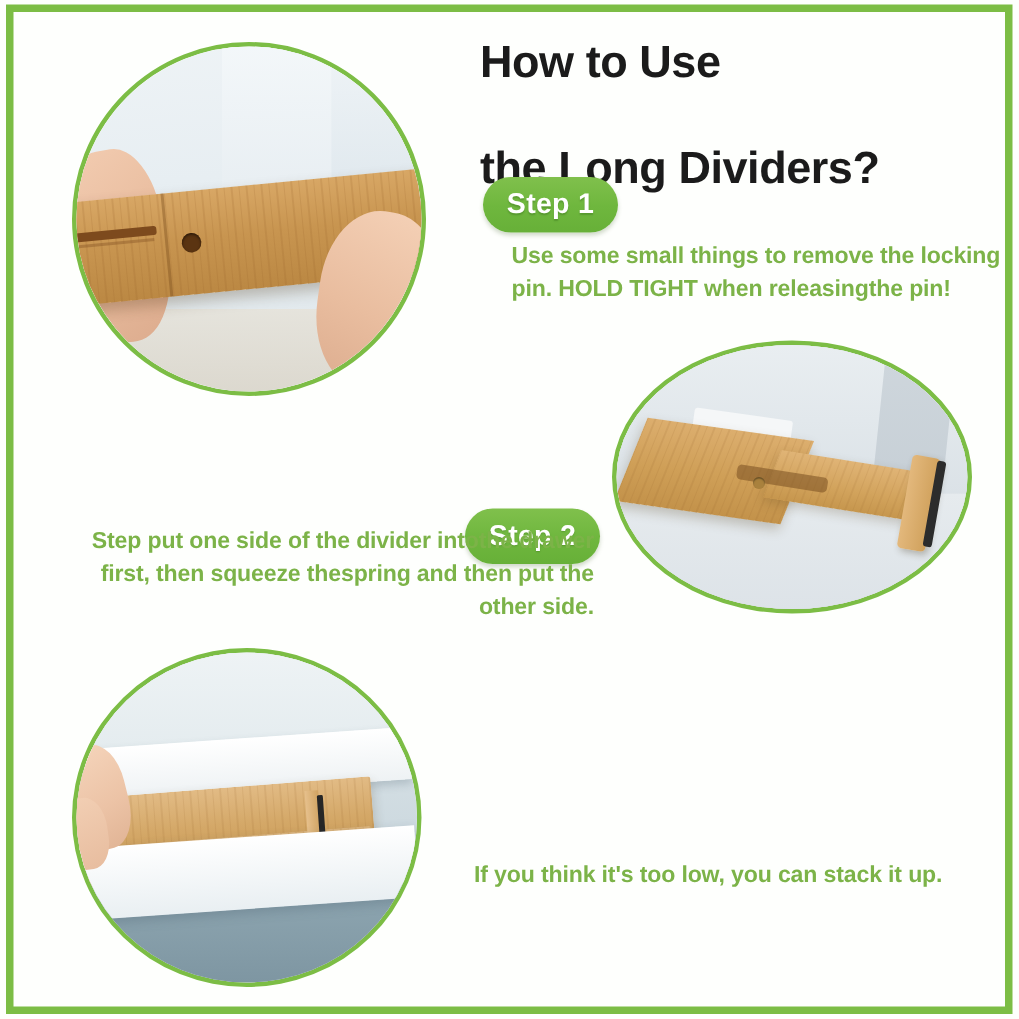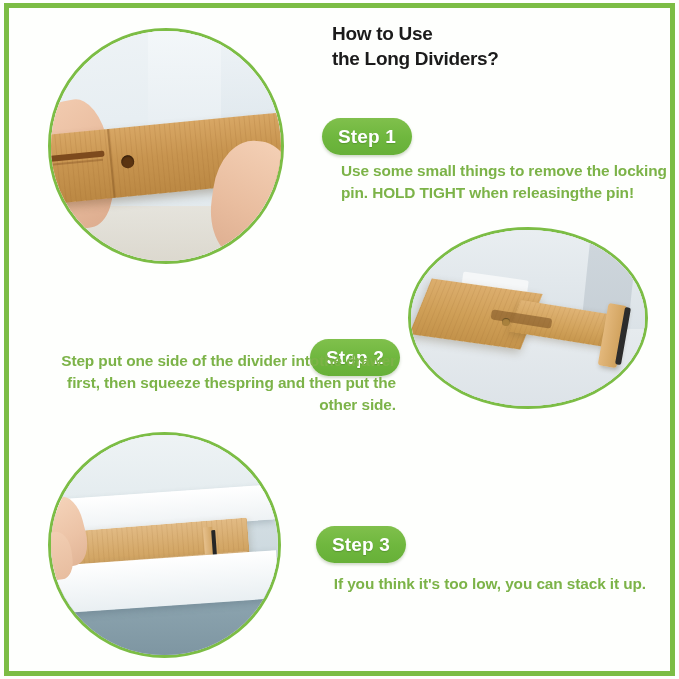--- a/index.html
+++ b/index.html
@@ -28,30 +28,30 @@
     width: 671px;
     height: 673px;
     border: 5px solid #7cbd45;
     box-sizing: border-box;
     pointer-events: none;
   }
 
   
   .title {
     position: absolute;
-    left: 332px;
+    left: 320px;
     top: 22px;
     width: 340px;
-    font-size: 19px;
+    font-size: 30px;
     font-weight: bold;
     line-height: 1.30;
     color: #1b1b1b;
     letter-spacing: -0.3px;
   }
-  .title .l2 { display: block; }
+  .title .l2 { display: block; margin-top: 32px; }
 
   
   .pill {
     position: absolute;
     display: flex;
     align-items: center;
     justify-content: center;
     border-radius: 999px;
     background: linear-gradient(180deg, #80c04c 0%, #6fb73e 52%, #67b038 100%);
     color: #ffffff;
@@ -69,21 +69,21 @@
   .body-text {
     position: absolute;
     color: #7cb348;
     font-size: 15.4px;
     font-weight: bold;
     line-height: 1.42;
     letter-spacing: -0.1px;
   }
   #text-1 { left: 321px; top: 160px; width: 348px; text-align: left; margin-left: 20px; }
   #text-2 { left: 55px; top: 350px; width: 341px; text-align: right; }
-  #text-3 { left: 316px; top: 573px; width: 330px; text-align: right; }
+  #text-3 { left: 316px; top: 573px; width: 330px; text-align: left; }
 
   
   .photo {
     position: absolute;
     border-radius: 50%;
     border: 3px solid #7cbd45;
     box-sizing: border-box;
     overflow: hidden;
   }
   #photo-1 { left: 48px;  top: 28px;  width: 236px; height: 236px; }
@@ -350,18 +350,15 @@
       <div class="p3-divider"></div>
       <div class="p3-divider2"></div>
       <div class="p3-endcap"></div>
       <div class="p3-blackpad"></div>
       <div class="p3-drawerbox"></div>
       <div class="p3-hand"></div>
       <div class="p3-hand2"></div>
     </div>
   </div>
 
-  <div class="pill" id="pill-3">
-    <span>Step 3</span>
-  </div>
   <div class="body-text" id="text-3">If you think it's too low, you can stack it up.</div>
 
 </div>
 
 </body></html>

